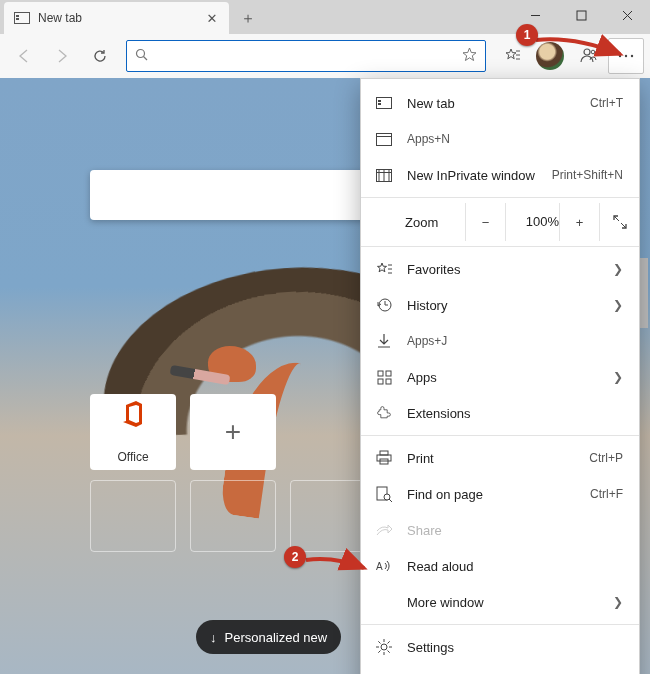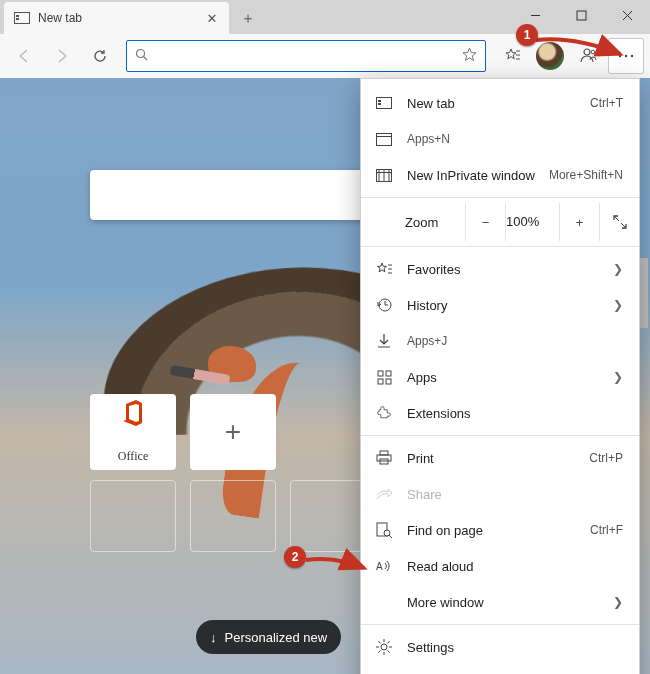--- a/index.html
+++ b/index.html
@@ -58,21 +58,21 @@
   .micon { width:18px; height:18px; display:flex; align-items:center; justify-content:center; color:#444; flex-shrink:0; }
   .mlabel { flex:1; }
   .mshort { color:#555; font-size:12px; }
   .mchev { color:#666; font-size:12px; }
   .disabled-row { color:#b5b5b5; }
   .disabled-row .micon { color:#cfcfcf; }
   .sep { height:1px; background:#e3e3e3; margin:4px 0; }
   .zoomrow { height:40px; display:flex; align-items:center; }
   .zoomrow .zlabel { flex:1; padding-left:44px; }
   .zoomrow .zbtn { width:40px; height:38px; display:flex; align-items:center; justify-content:center; border-left:1px solid #e3e3e3; color:#444; }
-  .zoomrow .zval { width:54px; text-align:left; border-left:1px solid #e3e3e3; height:38px; line-height:38px; }
+  .zoomrow .zval { width:54px; text-align:right; border-left:1px solid #e3e3e3; height:38px; line-height:38px; }
   .zoomrow .zfull { width:40px; border-left:1px solid #e3e3e3; height:38px; display:flex; align-items:center; justify-content:center; }
 
   
   .badge { position:absolute; width:22px; height:22px; border-radius:50%; background:#c53324; color:#fff; font-size:12px; font-weight:600; display:flex; align-items:center; justify-content:center; box-shadow:0 1px 2px rgba(0,0,0,.4); z-index:50; }
   .arrow-ann { position:absolute; z-index:49; }
   .arrow-ann svg { display:block; }
 
   svg { overflow: visible; }
 </style>
 </head>
@@ -178,21 +178,21 @@
 
   <div class="searchbar"></div>
 
   <div class="tiles">
     <div class="tile filled">
       <span class="o-logo">
         <svg width="22" height="26" viewBox="0 0 22 26">
             <path fill="#d83b01" d="M14 0 L4 4 L4 20 L1 21 L14 26 L20 23 L20 3 Z M14 4 L17 5 L17 21 L14 22 L7 19 L7 6 Z"></path>
           </svg>
       </span>
-      <span style="margin-top:17px;font-family:Liberation Serif, serif;">Office</span>
+      <span style="margin-top:17px;">Office</span>
     </div>
     <div class="tile filled">
         <span class="plus">+</span>
       </div>
     <div style="width:86px"></div>
     <div class="tile lower"></div>
     <div class="tile lower"></div>
     <div class="tile lower"></div>
   </div>
 
@@ -228,21 +228,21 @@
     <span class="mshort">Apps+N</span>
   </div>
   <div class="mrow">
     <span class="micon">
         <svg width="16" height="13">
           <rect x="0.5" y="0.5" width="15" height="12" fill="none" stroke="#444"></rect>
           <path d="M0.5 3.5 H15.5 M3 0.5 V12.5 M8 0.5 V12.5 M13 0.5 V12.5" stroke="#444"></path>
         </svg>
       </span>
     <span class="mlabel">New InPrivate window</span>
-    <span class="mshort">More+Shift+N</span>
+    <span class="mshort">Print+Shift+N</span>
   </div>
   <div class="sep"></div>
   <div class="zoomrow">
     <span class="zlabel">Zoom</span>
     <span class="zbtn">−</span>
     <span class="zval">100%</span>
     <span class="zbtn">+</span>
     <span class="zfull">
         <svg width="14" height="14">
           <path d="M1 5 V1 H5 M13 9 V13 H9" fill="none" stroke="#444" stroke-width="1.3"></path>
@@ -308,38 +308,38 @@
     <span class="micon">
         <svg width="16" height="16">
           <rect x="4" y="1" width="8" height="4" fill="none" stroke="#444"></rect>
           <rect x="1" y="5" width="14" height="6" fill="none" stroke="#444"></rect>
           <rect x="4" y="9" width="8" height="5" fill="none" stroke="#444"></rect>
         </svg>
       </span>
     <span class="mlabel">Print</span>
     <span class="mshort">Ctrl+P</span>
   </div>
-  <div class="mrow disabled-row">
-    <span class="micon">
-        <svg width="16" height="14">
-          <path d="M1 8 Q6 2 12 5 L12 2 L16 6 L12 10 L12 7 Q6 5 1 12" fill="none" stroke="currentColor"></path>
-        </svg>
-      </span>
-    <span class="mlabel">Share</span>
-  </div>
   <div class="mrow">
     <span class="micon">
         <svg width="16" height="16">
           <rect x="1" y="1" width="10" height="13" fill="none" stroke="#444"></rect>
           <circle cx="11" cy="11" r="3" fill="#fff" stroke="#444"></circle>
           <line x1="13" y1="13" x2="16" y2="16" stroke="#444"></line>
         </svg>
       </span>
     <span class="mlabel">Find on page</span>
     <span class="mshort">Ctrl+F</span>
+  </div>
+  <div class="mrow disabled-row">
+    <span class="micon">
+        <svg width="16" height="14">
+          <path d="M1 8 Q6 2 12 5 L12 2 L16 6 L12 10 L12 7 Q6 5 1 12" fill="none" stroke="currentColor"></path>
+        </svg>
+      </span>
+    <span class="mlabel">Share</span>
   </div>
   <div class="mrow">
     <span class="micon">
         <svg width="16" height="14">
           <text x="0" y="11" font-size="10" fill="#444">A</text>
           <path d="M9 4 A4 4 0 0 1 9 10 M11 2 A7 7 0 0 1 11 12" fill="none" stroke="#444"></path>
         </svg>
       </span>
     <span class="mlabel">Read aloud</span>
   </div>

